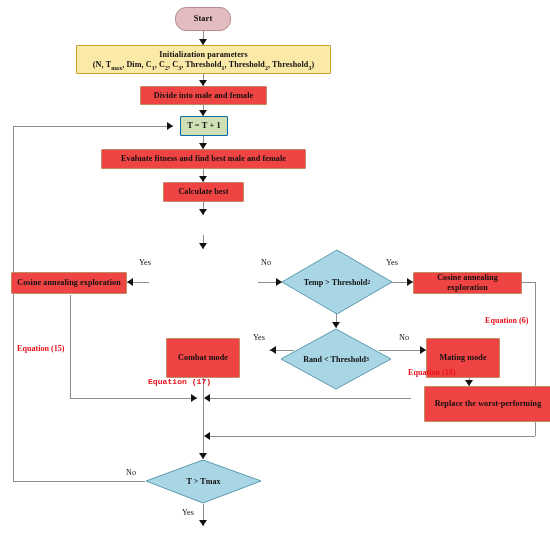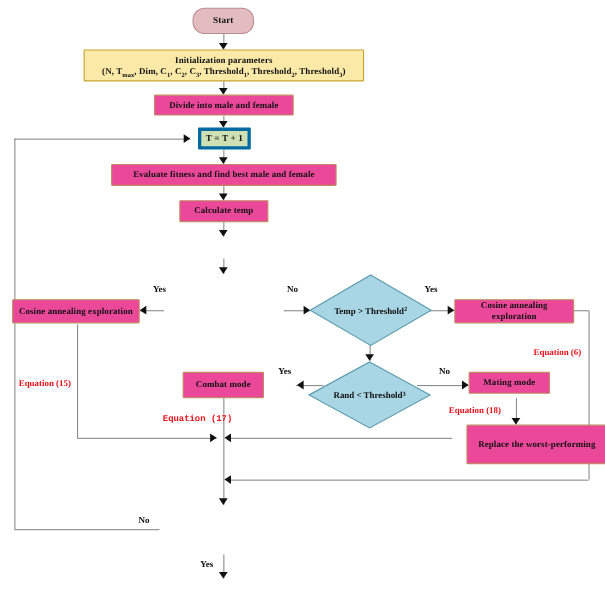--- a/index.html
+++ b/index.html
@@ -22,34 +22,34 @@
     align-items:center;
     justify-content:center;
     text-align:center;
     font-weight:bold;
     color:#101010;
     line-height:1.18;
     letter-spacing:.1px;
   }
   .rect{
     border:1px solid #c08a62;
-    background:#ec4899;
+    background:#ef4444;
     border-radius:1px;
     font-size:8.1px;
     padding:1px 3px;
   }
   .rect-init{
     border:1px solid #c8a22c;
     background:#fbe9a8;
     font-size:8.1px;
     flex-direction:column;
     padding:2px 4px;
   }
   .rect-green{
-    border:3px solid #0369a1;
+    border:1px solid #0369a1;
     background:#cfe0b4;
     font-size:8.4px;
   }
   .term{
     border:1px solid #b98a90;
     background:#e2bcbe;
     border-radius:11px;
     font-size:8.4px;
   }
   
@@ -81,21 +81,21 @@
     width:0;height:0;
     border-style:solid;
   }
   .arw-d{border-width:6px 4px 0 4px;border-color:#111 transparent transparent transparent;}
   .arw-l{border-width:4px 6px 4px 0;border-color:transparent #111 transparent transparent;}
   .arw-r{border-width:4px 0 4px 6px;border-color:transparent transparent transparent #111;}
   
   .elab{
     position:absolute;
     font-size:8.2px;
-    font-weight:bold;
+    font-weight:normal;
     color:#101010;
     white-space:nowrap;
   }
   .eq{
     position:absolute;
     font-size:8.1px;
     font-weight:bold;
     color:#e8121b;
     white-space:nowrap;
   }
@@ -180,46 +180,52 @@
     <div>Initialization parameters</div>
     <div>(N, T<sub>max</sub>, Dim, C<sub>1</sub>, C<sub>2</sub>, C<sub>3</sub>, Threshold<sub>1</sub>, Threshold<sub>2</sub>, Threshold<sub>3</sub>)</div>
   </div>
 
   <div class="node rect" style="left:140px;top:86px;width:127px;height:19px;">Divide into male and female</div>
 
   <div class="node rect rect-green" style="left:180px;top:116px;width:48px;height:20px;">T = T + 1</div>
 
   <div class="node rect" style="left:101px;top:149px;width:205px;height:20px;">Evaluate fitness and find best male and female</div>
 
-  <div class="node rect" style="left:163px;top:182px;width:81px;height:20px;">Calculate temp</div>
+  <div class="node rect" style="left:163px;top:182px;width:81px;height:20px;">Calculate best</div>
 
 
 
   <div class="dia" style="left:281px;top:249px;width:112px;height:66px;">
     <svg class="shape" viewBox="0 0 112 66" preserveAspectRatio="none">
       <polygon points="56,1 111,33 56,65 1,33" fill="#a9d6e5" stroke="#5a9aad" stroke-width="1"></polygon>
     </svg>
     <div class="label">Temp &gt; Threshold<sub>2</sub></div>
   </div>
 
   <div class="dia" style="left:280px;top:328px;width:112px;height:62px;">
     <svg class="shape" viewBox="0 0 112 62" preserveAspectRatio="none">
       <polygon points="56,1 111,31 56,61 1,31" fill="#a9d6e5" stroke="#5a9aad" stroke-width="1"></polygon>
     </svg>
     <div class="label">Rand &lt; Threshold<sub>3</sub></div>
   </div>
 
+  <div class="dia" style="left:145px;top:459px;width:117px;height:45px;">
+    <svg class="shape" viewBox="0 0 117 45" preserveAspectRatio="none">
+      <polygon points="58,1 116,22 58,44 1,22" fill="#a9d6e5" stroke="#5a9aad" stroke-width="1"></polygon>
+    </svg>
+    <div class="label">T &gt; Tmax</div>
+  </div>
 
   <div class="node rect" style="left:11px;top:272px;width:116px;height:22px;">Cosine annealing exploration</div>
 
   <div class="node rect" style="left:413px;top:272px;width:109px;height:22px;">Cosine annealing exploration</div>
 
-  <div class="node rect" style="left:166px;top:338px;width:74px;height:24px;">Combat mode</div>
-
-  <div class="node rect" style="left:426px;top:338px;width:74px;height:20px;">Mating mode</div>
+  <div class="node rect" style="left:166px;top:338px;width:74px;height:40px;">Combat mode</div>
+
+  <div class="node rect" style="left:426px;top:338px;width:74px;height:40px;">Mating mode</div>
 
   <div class="node rect" style="left:424px;top:386px;width:128px;height:36px;">Replace the worst-performing</div>
 
 
   <div class="elab" style="left:139px;top:258px;">Yes</div>
   <div class="elab" style="left:261px;top:258px;">No</div>
   <div class="elab" style="left:386px;top:258px;">Yes</div>
   <div class="elab" style="left:253px;top:333px;">Yes</div>
   <div class="elab" style="left:399px;top:333px;">No</div>
   <div class="elab" style="left:126px;top:468px;">No</div>

